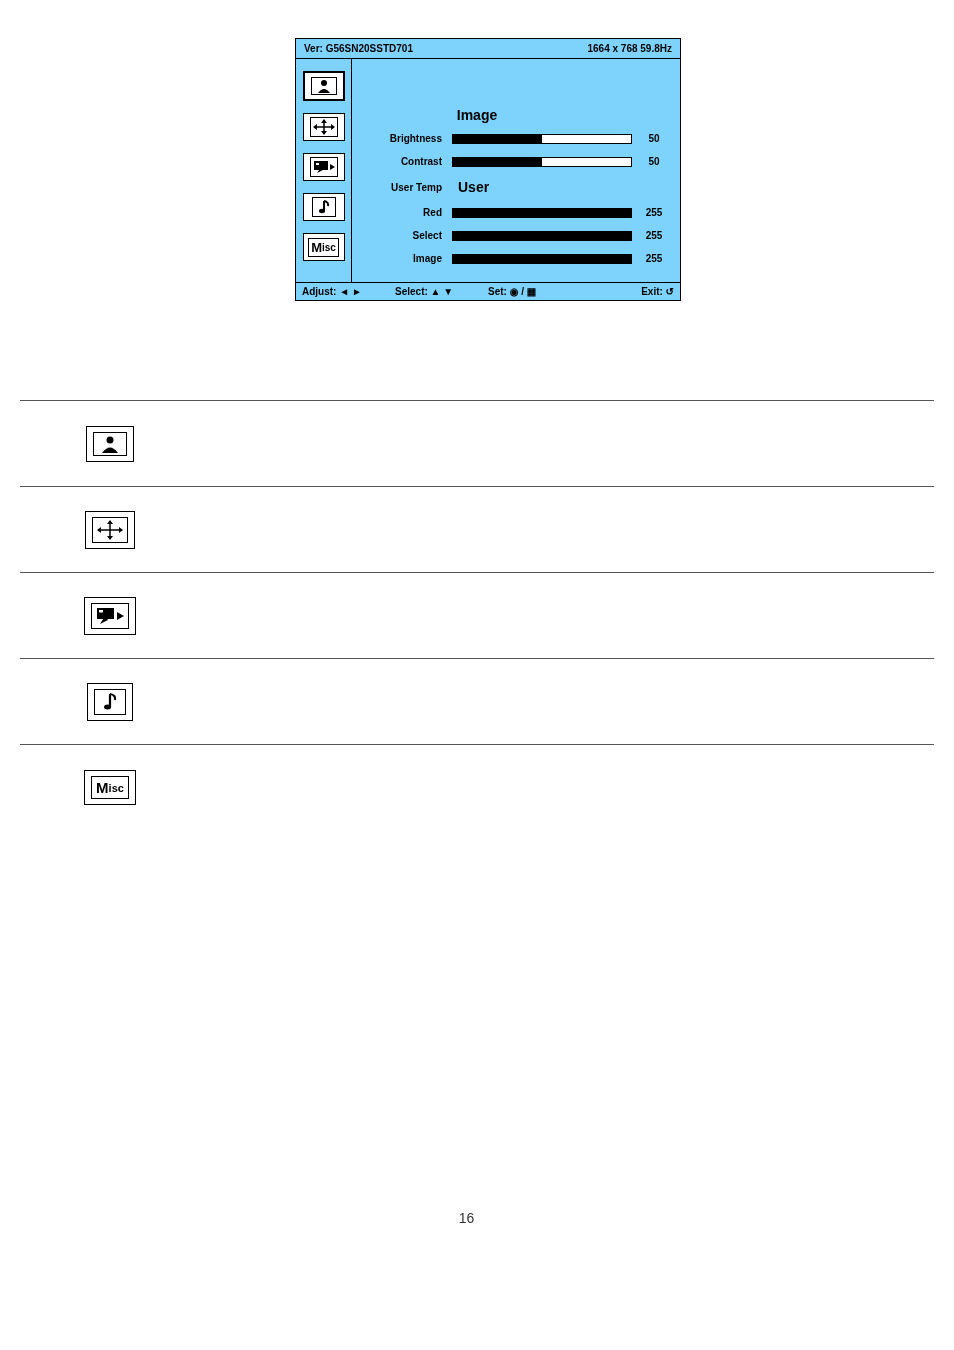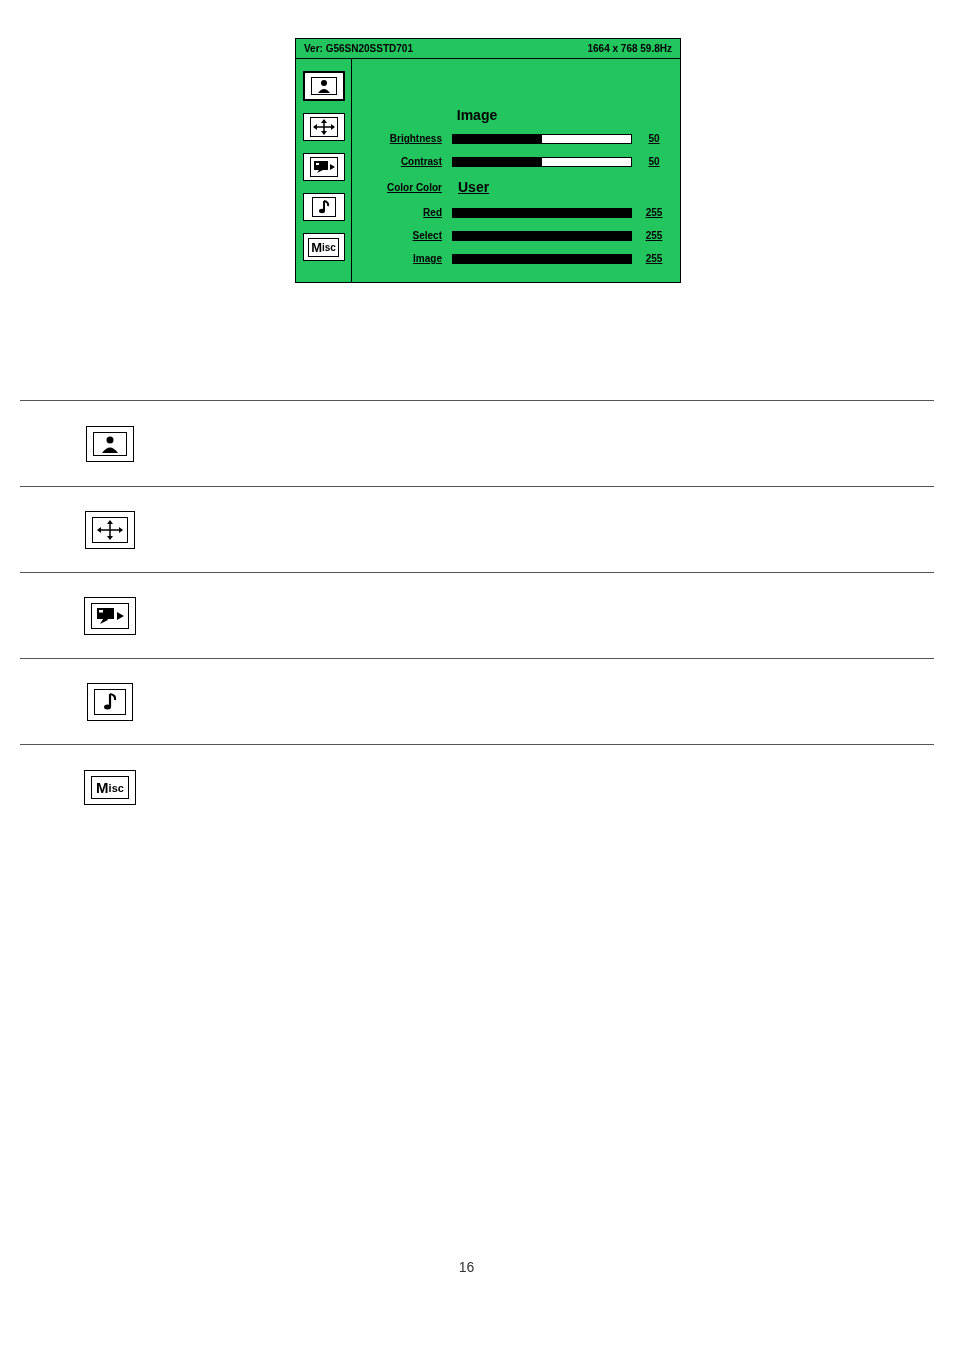--- a/index.html
+++ b/index.html
@@ -11,21 +11,21 @@
     font-size: 11px;
     color: #000;
     position: relative;
   }
   .osd-panel {
     position: absolute;
     left: 295px;
     top: 38px;
     width: 386px;
     border: 1px solid #000;
-    background: #22c55e;
+    background: #7dd3fc;
   }
   .osd-header {
     display: flex;
     justify-content: space-between;
     padding: 4px 8px 4px 8px;
     font-weight: bold;
     border-bottom: 1px solid #000;
     font-size: 10px;
   }
   .osd-body {
@@ -64,21 +64,20 @@
     text-align: center;
     font-weight: bold;
     font-size: 14px;
     margin: 4px 0 10px 0;
     padding-right: 78px;
   }
   .row {
     display: flex;
     align-items: center;
     margin: 6px 0 12px 0;
-    text-decoration: underline;
   }
   .row-label {
     width: 90px;
     text-align: right;
     font-weight: bold;
     font-size: 10px;
     padding-right: 10px;
   }
   .row-bar {
     flex: 1;
@@ -148,21 +147,21 @@
     align-items:center;
     justify-content:center;
     min-width: 28px;
     min-height: 18px;
   }
 
   .page-num {
     position: absolute;
     left: 0;
     width: 933px;
-    top: 1259px;
+    top: 1210px;
     text-align: center;
     font-size: 14px;
     color: #333;
   }
 
   .misc-text {
     font-family: Arial, sans-serif;
     font-size: 10px;
     font-weight: bold;
   }
@@ -244,21 +243,21 @@
 
       <div class="row">
         <div class="row-label">Contrast</div>
         <div class="row-bar">
           <div class="row-bar-fill" style="width:50%"></div>
         </div>
         <div class="row-value">50</div>
       </div>
 
       <div class="row">
-        <div class="row-label">Color Color</div>
+        <div class="row-label">User Temp</div>
         <div class="row-text">User</div>
       </div>
 
       <div class="row">
         <div class="row-label">Red</div>
         <div class="row-bar">
           <div class="row-bar-fill" style="width:100%"></div>
         </div>
         <div class="row-value">255</div>
       </div>
@@ -273,20 +272,26 @@
 
       <div class="row">
         <div class="row-label">Image</div>
         <div class="row-bar">
           <div class="row-bar-fill" style="width:100%"></div>
         </div>
         <div class="row-value">255</div>
       </div>
 
     </div>
+  </div>
+  <div class="osd-footer">
+    <div class="foot-seg">Adjust: ◄ ►</div>
+    <div class="foot-seg">Select: ▲ ▼</div>
+    <div class="foot-seg">Set: ◉ / ▦</div>
+    <div class="foot-seg">Exit: ↺</div>
   </div>
 </div>
 
 <div class="icon-table">
 
   <div class="icon-row">
     <div class="icon-cell">
       <div class="outer-box">
         <div class="inner-box">
           <svg width="24" height="18" viewBox="0 0 24 18">

